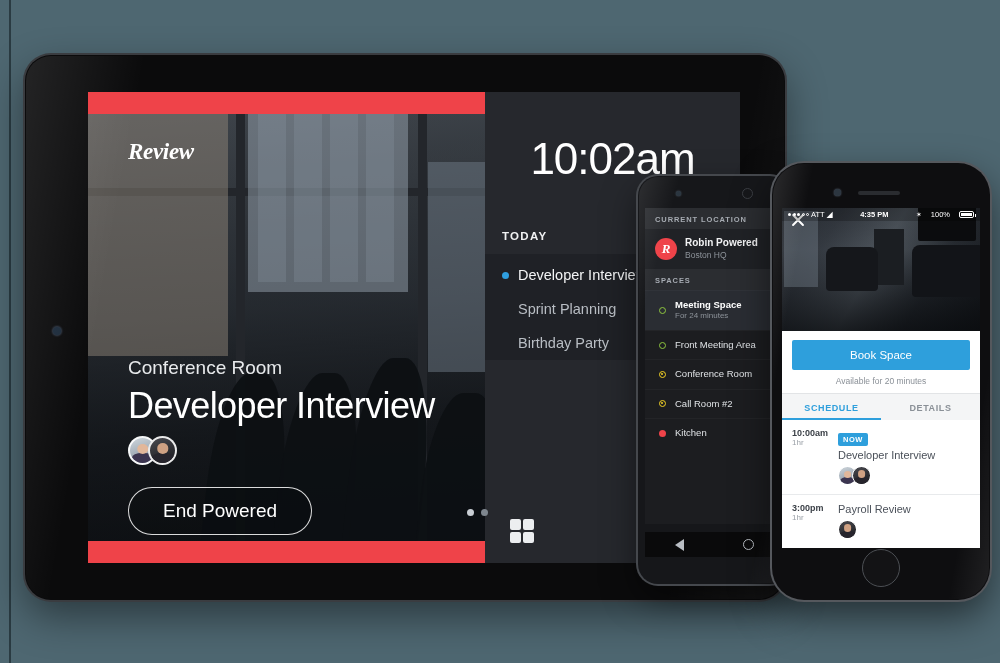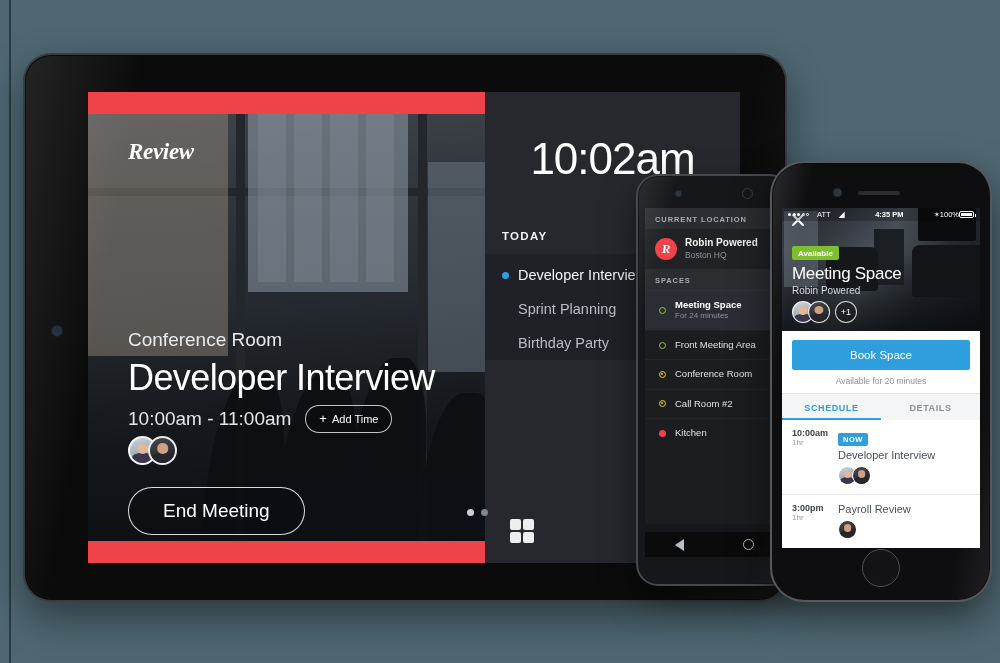--- a/index.html
+++ b/index.html
@@ -212,26 +212,26 @@
   .i-screen {
     position: absolute; left: 10px; top: 45px; width: 198px; height: 340px;
     background: #fff; overflow: hidden;
   }
   
   .i-status {
     position: relative; z-index: 5; height: 13px;
     display: flex; align-items: center; padding: 0 6px;
     color: #fff; font-size: 7.5px; background: rgba(0,0,0,.22);
   }
-  .i-status .left { display:flex; align-items:center; gap:8px; }
+  .i-status .left { display:flex; align-items:center; gap:2px; }
   .i-status .sig { display:flex; align-items:center; gap:1.5px; }
   .i-status .sig i { width:3px;height:3px;border-radius:50%;background:#fff;display:block;}
   .i-status .sig i.o { background:transparent; border:1px solid #fff; width:3px;height:3px;}
   .i-status .mid { flex:1 1 auto; text-align:center; font-weight:bold; }
-  .i-status .right { display:flex; align-items:center; gap:0; }
+  .i-status .right { display:flex; align-items:center; gap:9px; }
   .i-batt { width:15px;height:7px;border:1px solid #fff;border-radius:2px;position:relative;}
   .i-batt::after{content:"";position:absolute;left:1px;top:1px;bottom:1px;right:1px;background:#fff;}
   .i-batt::before{content:"";position:absolute;right:-3px;top:2px;width:1.5px;height:3px;background:#fff;}
 
   .i-hero {
     position: relative; height: 136px; margin-top: -13px; padding-top: 13px;
     background:
       linear-gradient(to bottom, rgba(10,12,16,.30) 0%, rgba(10,12,16,.15) 40%, rgba(8,10,13,.78) 100%),
       linear-gradient(120deg,#2d3138 0%,#3c424a 25%,#596169 48%,#2b3036 72%,#16191d 100%);
     overflow: hidden;
@@ -324,35 +324,28 @@
       </div>
 
       <div class="t-bar-top" style="background:#ef4349"></div>
       <div class="t-bar-bottom" style="background:#ef4349"></div>
 
       <div class="t-logo">Review</div>
 
       <div class="t-meta">
         <div class="t-room">Conference Room</div>
         <div class="t-title">Developer Interview</div>
-        <div class="t-timerow">
-          <div class="t-time">10:00am - 11:00am</div>
-          <div class="t-addtime">
-            <span class="plus">+</span>
-            <span>Add Time</span>
-          </div>
-        </div>
       </div>
 
       <div class="t-avatars">
         <div class="avatar av-a"></div>
         <div class="avatar av-b"></div>
       </div>
 
-      <div class="t-end">End Meeting</div>
+      <div class="t-end">End Powered</div>
     </div>
 
     <div class="t-right">
       <div class="t-clock">10:02am</div>
 
       <div class="t-todayrow">
         <span>TODAY</span>
         <span class="date">O</span>
       </div>
 
@@ -468,30 +461,20 @@
           <span>100%</span>
           <span class="i-batt"></span>
         </span>
       </div>
 
       <div class="i-close">
           <span></span>
           <span></span>
         </div>
 
-      <div class="i-herobody">
-        <div class="i-badge">Available</div>
-        <div class="i-spacename">Meeting Space</div>
-        <div class="i-spacesub">Robin Powered</div>
-        <div class="i-avs">
-          <div class="avatar av-a"></div>
-          <div class="avatar av-b"></div>
-          <div class="i-plus">+1</div>
-        </div>
-      </div>
     </div>
 
     <div class="i-bookwrap">
       <button class="i-book">Book Space</button>
       <div class="i-avail">Available for 20 minutes</div>
     </div>
 
     <div class="i-tabs">
       <div class="i-tab on">SCHEDULE</div>
       <div class="i-tab">DETAILS</div>

